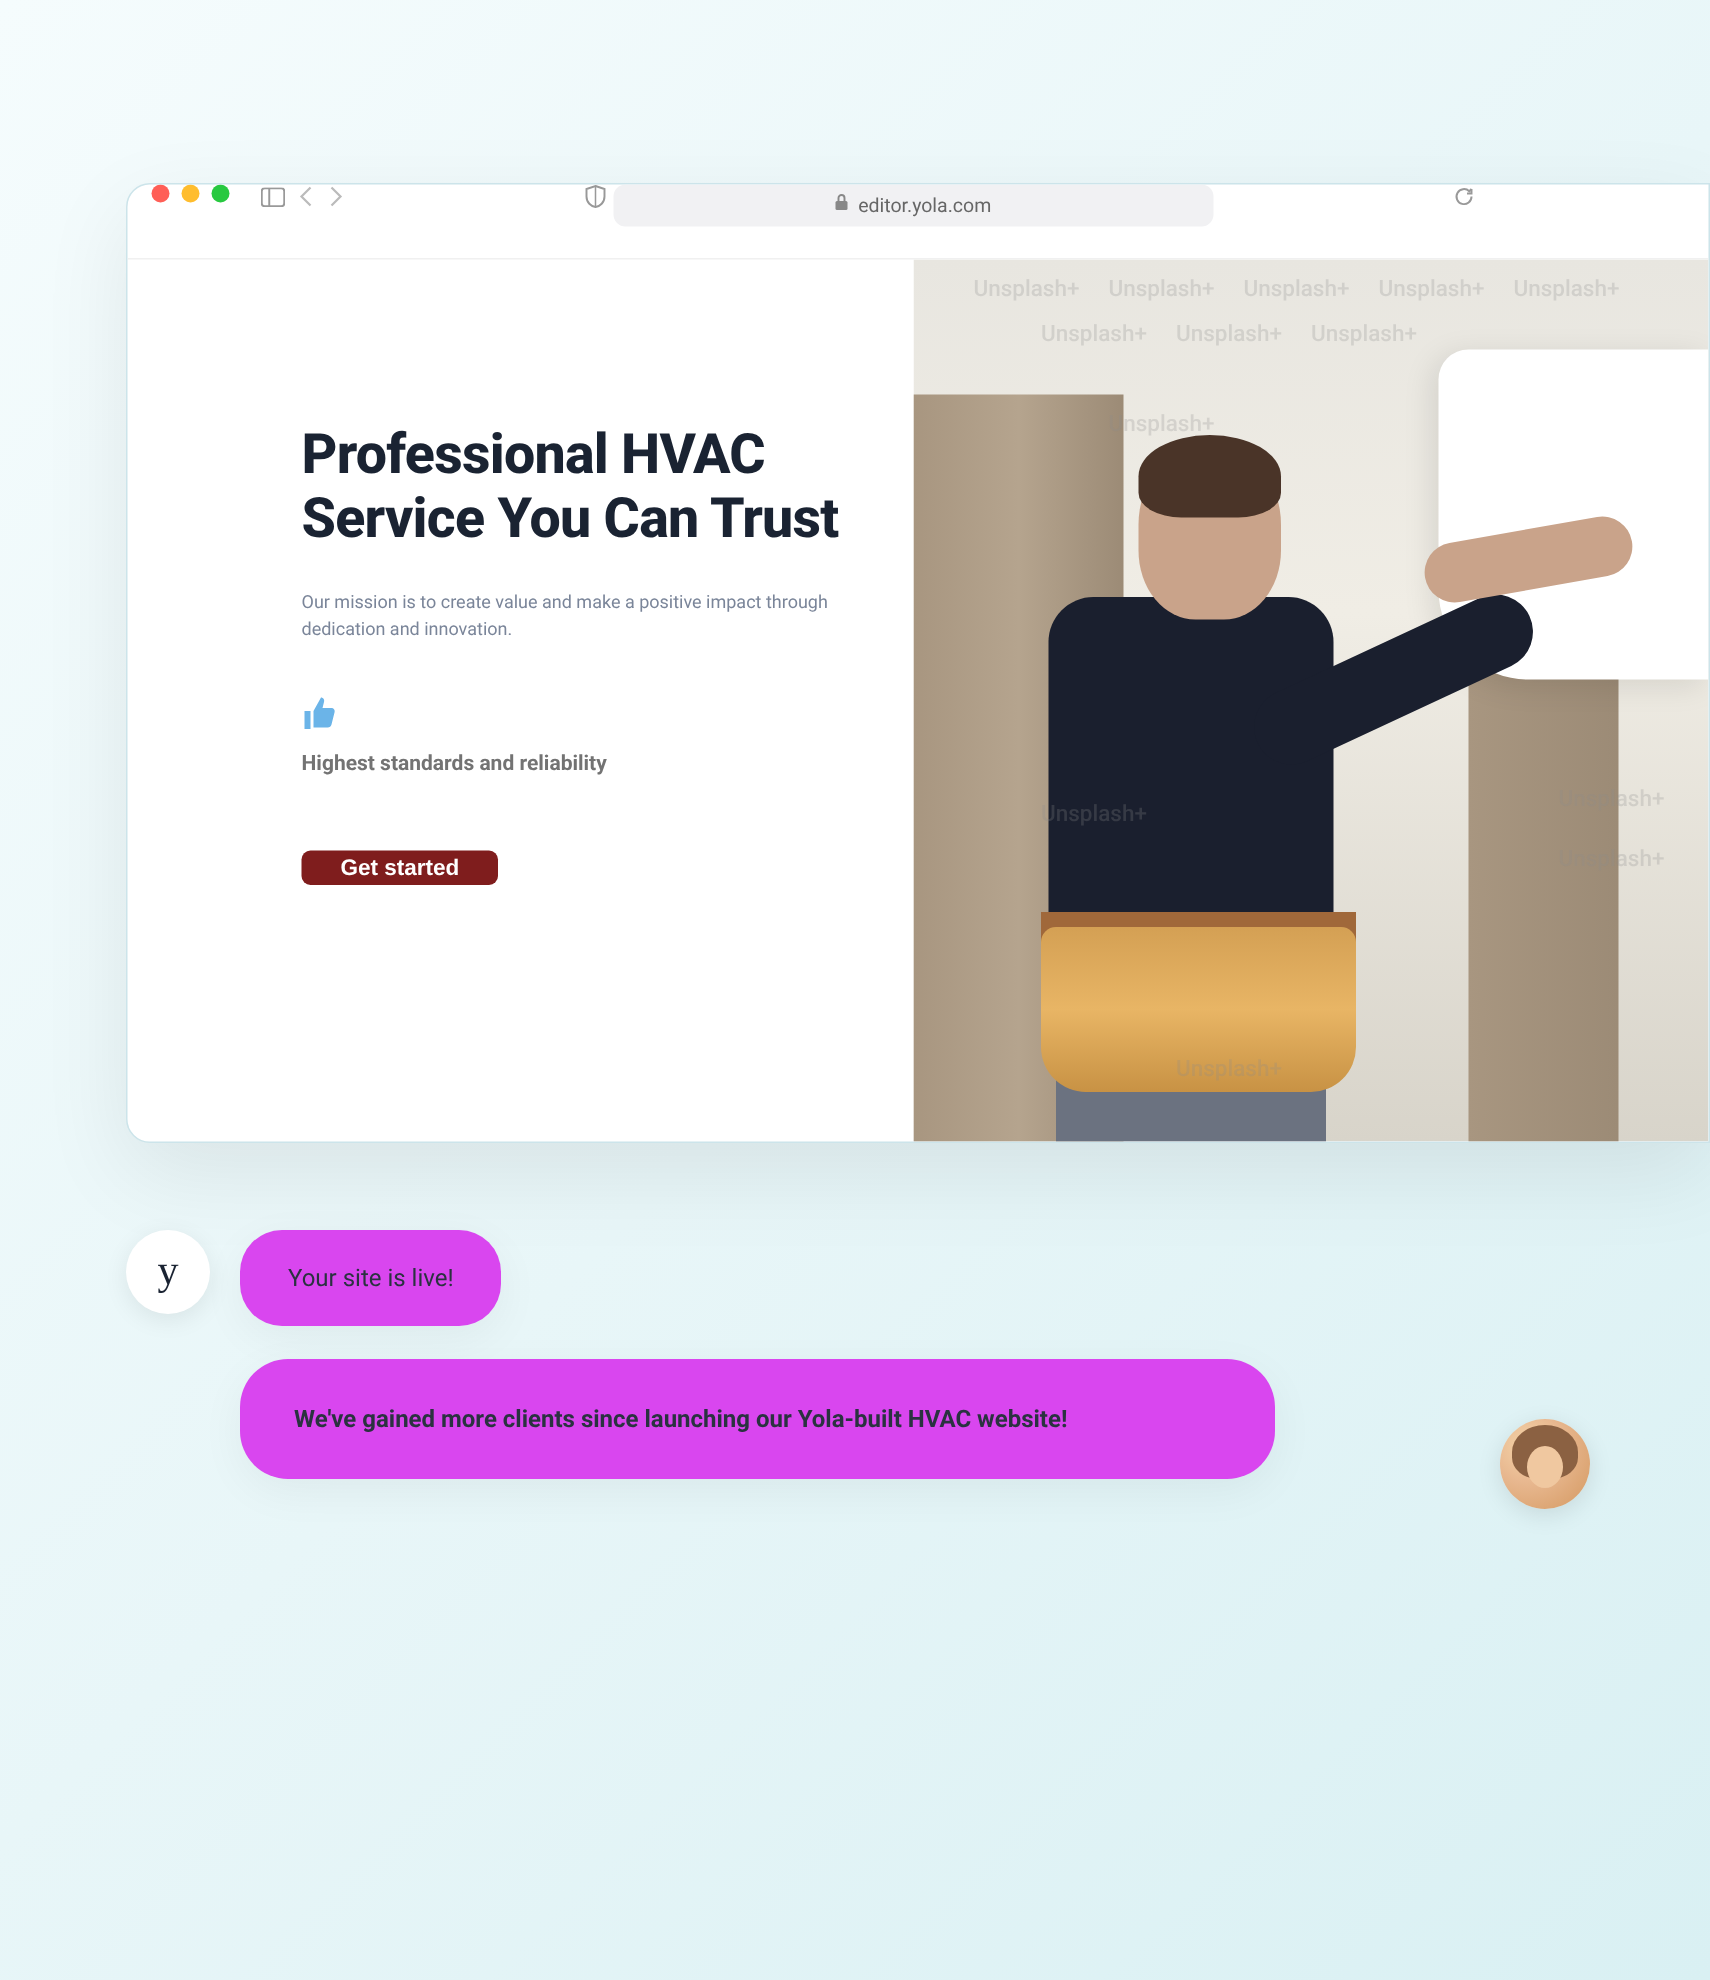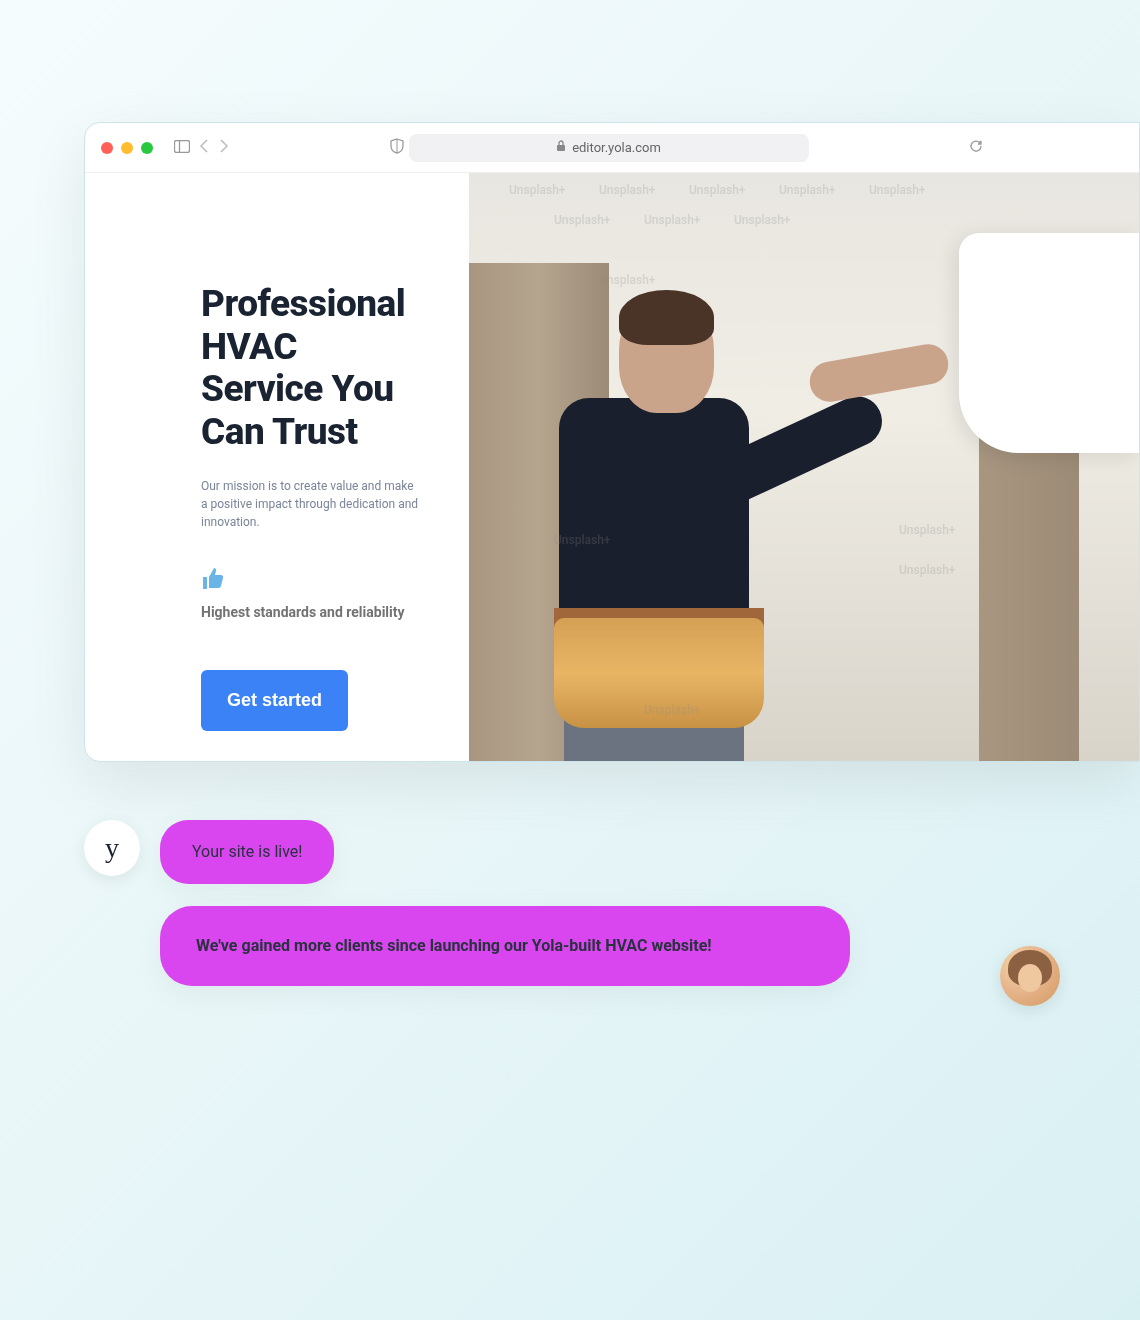--- a/index.html
+++ b/index.html
@@ -21,21 +21,20 @@
       background: #fff;
       border-radius: 16px 0 0 16px;
       border: 1px solid #cce4ea;
       box-shadow: 0 20px 60px rgba(0,0,0,0.08);
       overflow: hidden;
     }
 
     .browser-toolbar {
       height: 50px;
       display: flex;
-      align-items: center;
       padding: 0 16px;
       gap: 5px;
       border-bottom: 1px solid #f0f0f0;
     }
 
     .traffic-lights {
       display: flex;
       gap: 8px;
     }
     .traffic-light {
@@ -83,21 +82,21 @@
       margin-right: 140px;
       color: #999;
     }
 
     .page-content {
       display: flex;
       height: calc(100% - 50px);
     }
 
     .left-panel {
-      width: 384px;
+      width: 524px;
       padding: 110px 50px 50px 116px;
     }
 
     .hero-title {
       font-size: 37px;
       font-weight: 800;
       color: #1a2332;
       line-height: 1.15;
       letter-spacing: -0.5px;
       margin-bottom: 24px;
@@ -127,25 +126,25 @@
     }
 
     .feature-text {
       font-size: 14px;
       font-weight: 700;
       color: #737373;
       line-height: 1.35;
     }
 
     .cta-button {
-      background: #3b82f6;
+      background: #7f1d1d;
       color: white;
       border: none;
-      padding: 20px 26px;
-      font-size: 18px;
+      padding: 3px 26px;
+      font-size: 15px;
       font-weight: 600;
       border-radius: 6px;
       cursor: pointer;
     }
 
     .right-panel {
       flex: 1;
       position: relative;
       overflow: hidden;
     }
@@ -257,21 +256,21 @@
       width: 180px;
       height: 150px;
       background: #6b7280;
       position: absolute;
       top: 400px;
       left: 55px;
     }
     .watermark {
       position: absolute;
       color: rgba(140,140,140,0.25);
-      font-size: 12px;
+      font-size: 15px;
       font-weight: 500;
     }
 
     
     .chat-area {
       position: absolute;
       top: 820px;
       left: 84px;
       right: 140px;
     }

